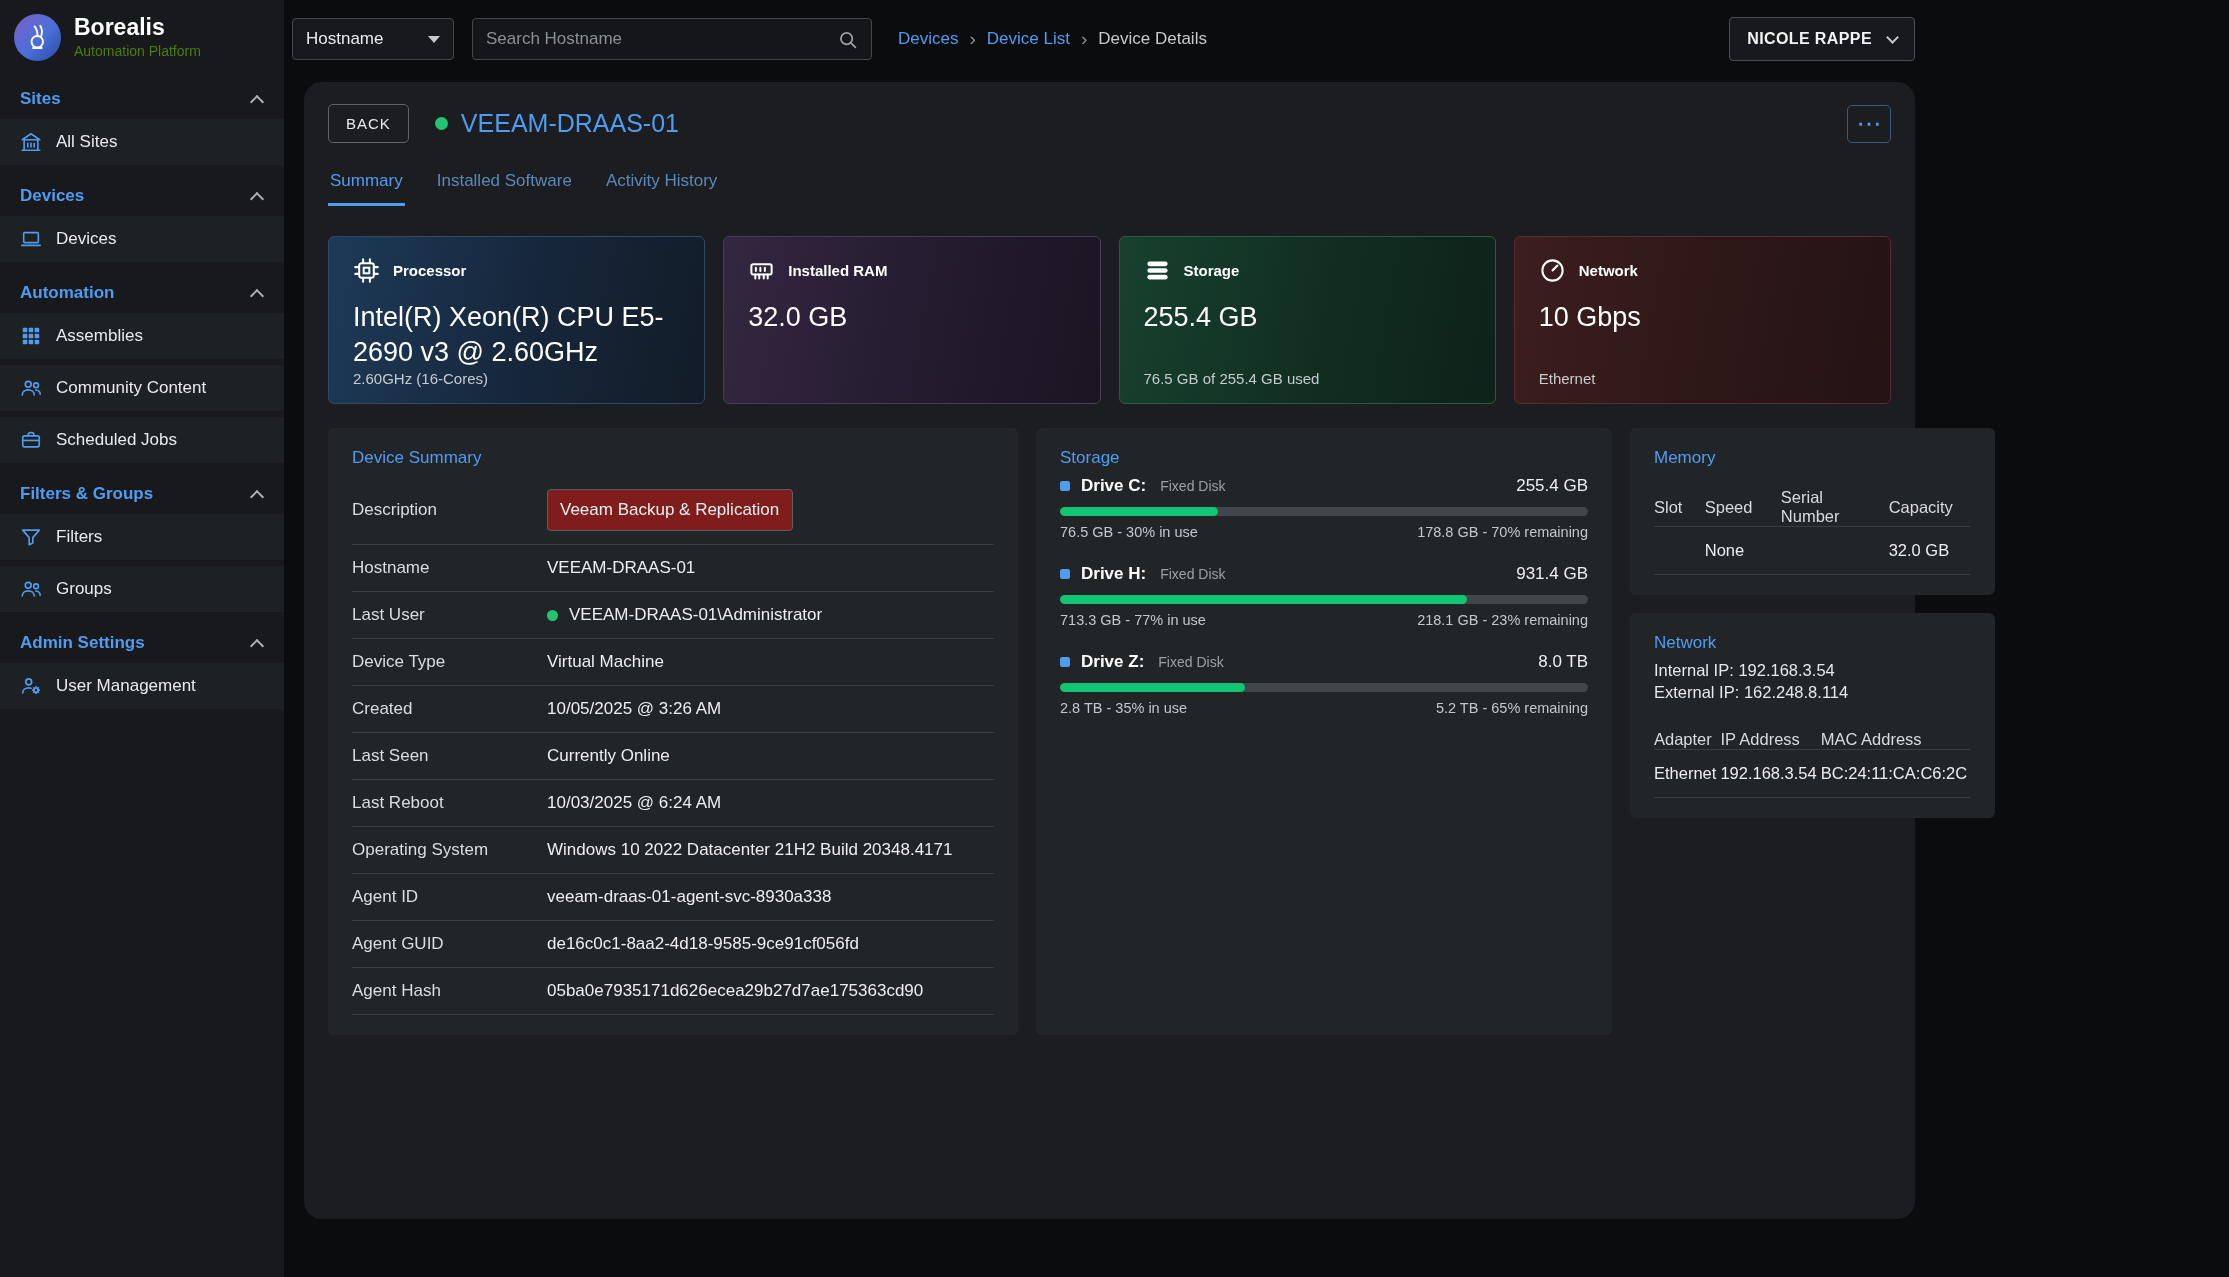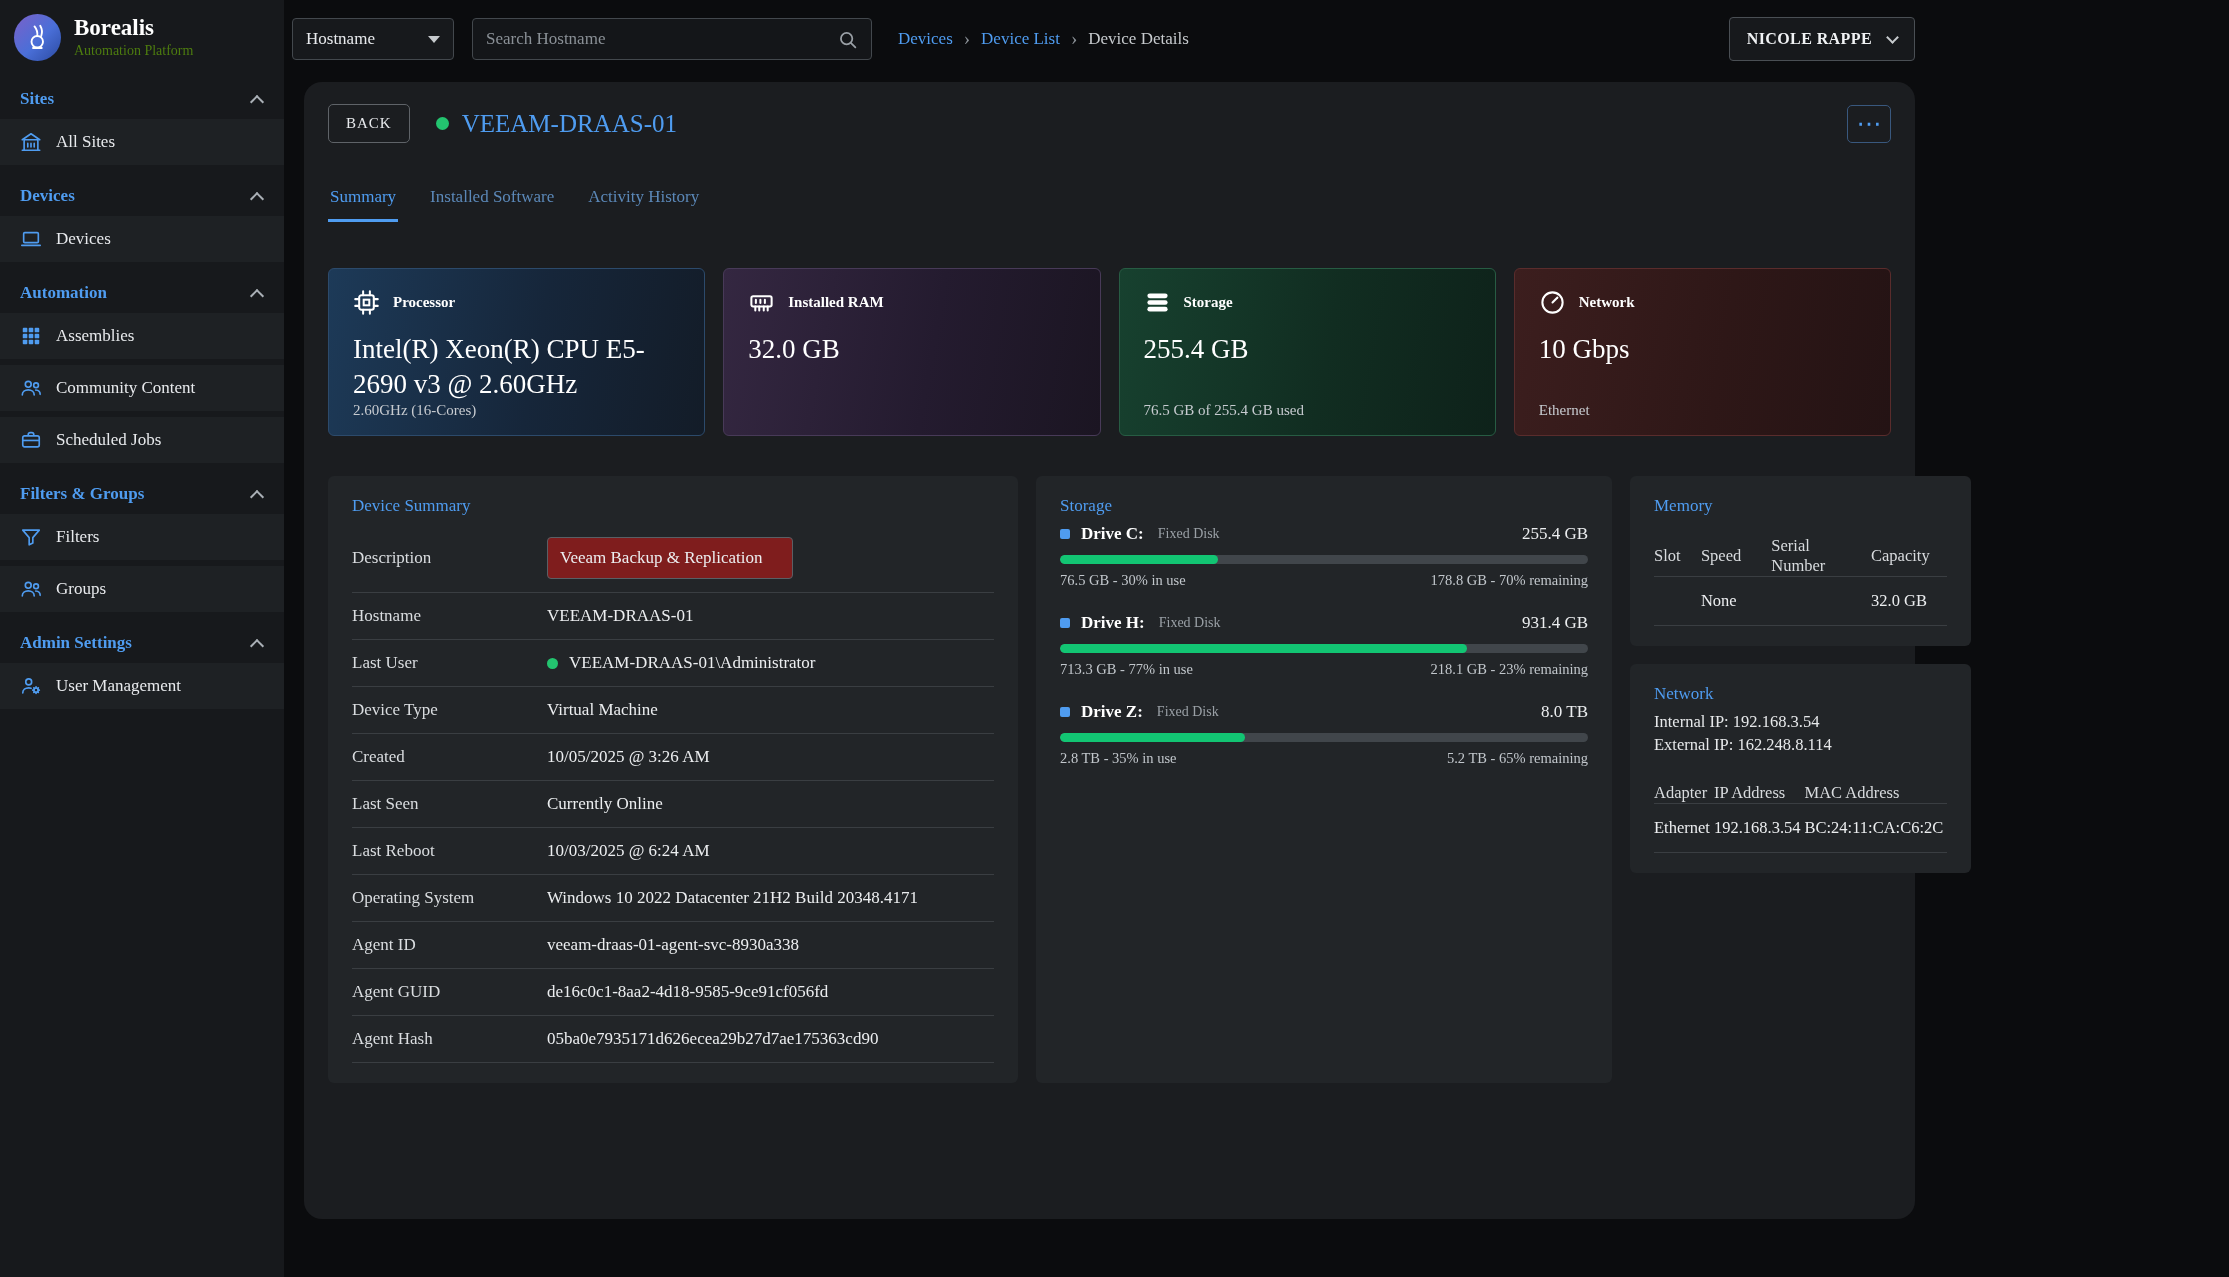--- a/index.html
+++ b/index.html
@@ -3,21 +3,21 @@
 <meta charset="utf-8">
 <title>Device Details</title>
 <style>
   * { margin:0; padding:0; box-sizing:border-box; }
   html,body { background:#0b0c0e; }
   body {
     font-family:"Liberation Sans", sans-serif;
     color:#e8eaed;
     width:2229px; height:1277px; overflow:hidden;
   }
-  .app { display:flex; width:1935px; height:1277px;font-family:Liberation Serif, serif; }
+  .app { display:flex; width:1935px; height:1277px; }
 
   
   .sidebar { flex:0 0 284px; width:284px; background:#17191c; display:flex; flex-direction:column; }
   .brand { display:flex; align-items:center; gap:13px; padding:12px 14px; height:74px; }
   .logo { width:47px; height:47px; border-radius:50%; flex:0 0 47px;
           background:linear-gradient(135deg,#7b61c9 0%,#4a6fd8 55%,#2b4aa0 100%);
           display:flex; align-items:center; justify-content:center; }
   .logo svg { width:30px; height:30px; }
   .brand-name { font-size:23px; font-weight:bold; color:#fff; line-height:1.1; }
   .brand-sub { font-size:14px; color:#4d7c0f; margin-top:2px; }
@@ -54,21 +54,21 @@
   .breadcrumb .sep { color:#8a9096; font-size:19px; }
   .breadcrumb .current { color:#c6cacd; }
   .spacer { flex:1; }
   .user-btn { height:44px; border:1px solid #4a4f54; border-radius:4px; background:#17191c;
               display:flex; align-items:center; gap:16px; padding:0 17px; font-size:16px;
               font-weight:bold; letter-spacing:.4px; cursor:pointer; color:#f0f2f4; }
   .user-btn .chev { width:9px; height:9px; border-color:#c6cacd; }
 
   
   .panel { background:#1b1d20; border-radius:18px; margin:4px 20px 58px 20px; flex:1;
-           padding:22px 24px; display:flex; flex-direction:column;gap:16px; }
+           padding:22px 24px; display:flex; flex-direction:column; }
   .panel-head { display:flex; align-items:center; gap:26px; }
   .back-btn { border:1px solid #5f6368; background:transparent; color:#e8eaed; font-size:15px;
               letter-spacing:1px; padding:10px 17px; border-radius:5px; cursor:pointer; font-family:inherit; }
   .device-title { display:flex; align-items:center; gap:13px; color:#4f9cf0; font-size:25px; }
   .dot { width:13px; height:13px; border-radius:50%; background:#23c46f; flex:0 0 13px; }
   .dot.sm { width:11px; height:11px; flex:0 0 11px; }
   .more-btn { margin-left:auto; width:44px; height:38px; border:1px solid #39587e; border-radius:5px;
               color:#4f9cf0; font-size:25px; line-height:1; display:flex; align-items:center;
               justify-content:center; cursor:pointer; background:transparent; }
   .tabs { display:flex; gap:30px; margin-top:20px; }

